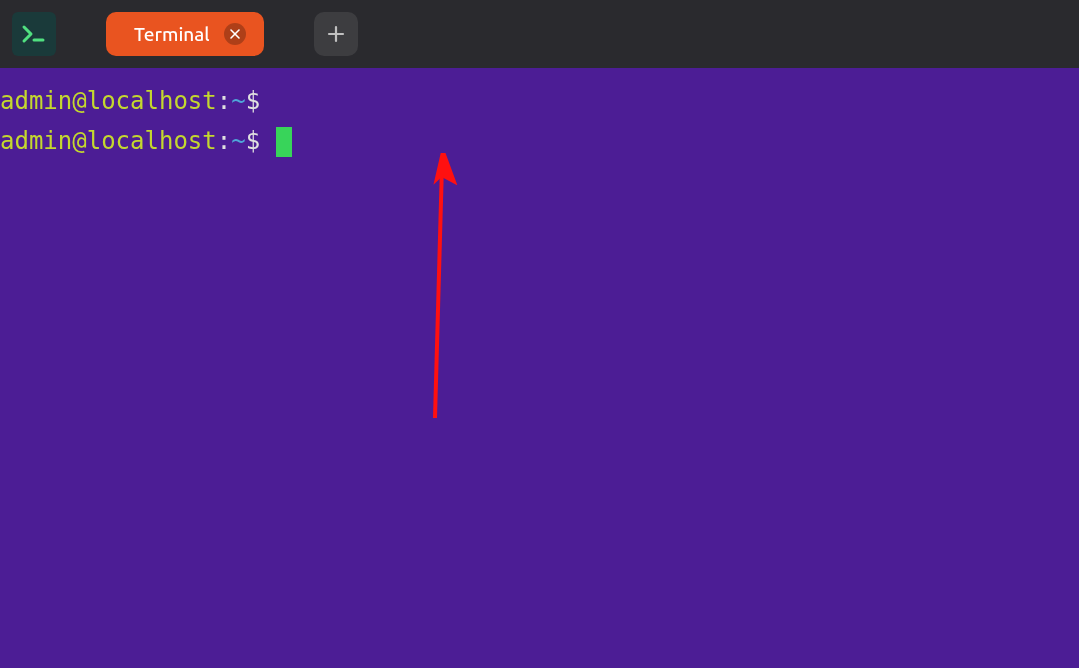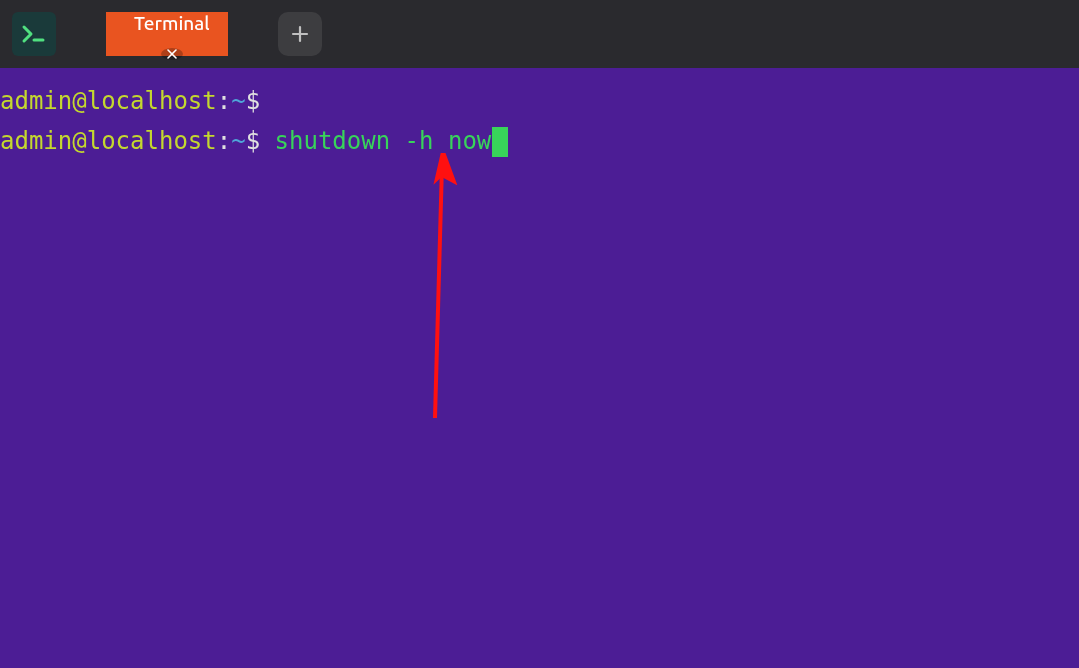--- a/index.html
+++ b/index.html
@@ -34,25 +34,24 @@
       position: relative;
     }
     .app-icon svg {
       width: 28px;
       height: 28px;
     }
     .tab {
       background: #e95420;
       height: 44px;
       padding: 0 18px 0 28px;
-      border-radius: 0;
+      border-radius: 10px;
       display: flex;
       align-items: center;
       gap: 14px;
-      flex-direction: column;
     }
     .tab-label {
       color: #ffffff;
       font-size: 19px;
       font-weight: 500;
       font-family: 'Ubuntu', 'Segoe UI', sans-serif;
     }
     .tab-close {
       width: 22px;
       height: 22px;
@@ -151,21 +150,21 @@
       <line x1="3" y1="10" x2="17" y2="10" stroke="#c0c0c0" stroke-width="2.2" stroke-linecap="round"></line>
     </svg>
   </div>
 </div>
 
 <div class="terminal-body">
   <div class="line">
     <span class="user-host">admin@localhost</span><span class="colon">:</span><span class="path">~</span><span class="prompt">$ </span><span class="command"></span>
   </div>
   <div class="line">
-    <span class="user-host">admin@localhost</span><span class="colon">:</span><span class="path">~</span><span class="prompt">$ </span><span class="command">shutdown -h now</span><span class="cursor-block"></span>
+    <span class="user-host">admin@localhost</span><span class="colon">:</span><span class="path">~</span><span class="prompt">$ </span><span class="cursor-block"></span>
   </div>
 
   <svg class="annotation-arrow" viewBox="0 0 32 270" preserveAspectRatio="none">
     <defs>
       <marker id="arrowhead" markerWidth="10" markerHeight="10" refX="5" refY="2" orient="auto">
         <polygon points="0 0, 10 2, 0 6, 2 2" fill="#ff1010"></polygon>
       </marker>
     </defs>
     <line x1="8" y1="265" x2="15" y2="12" stroke="#ff1010" stroke-width="4" marker-end="url(#arrowhead)"></line>
   </svg>

